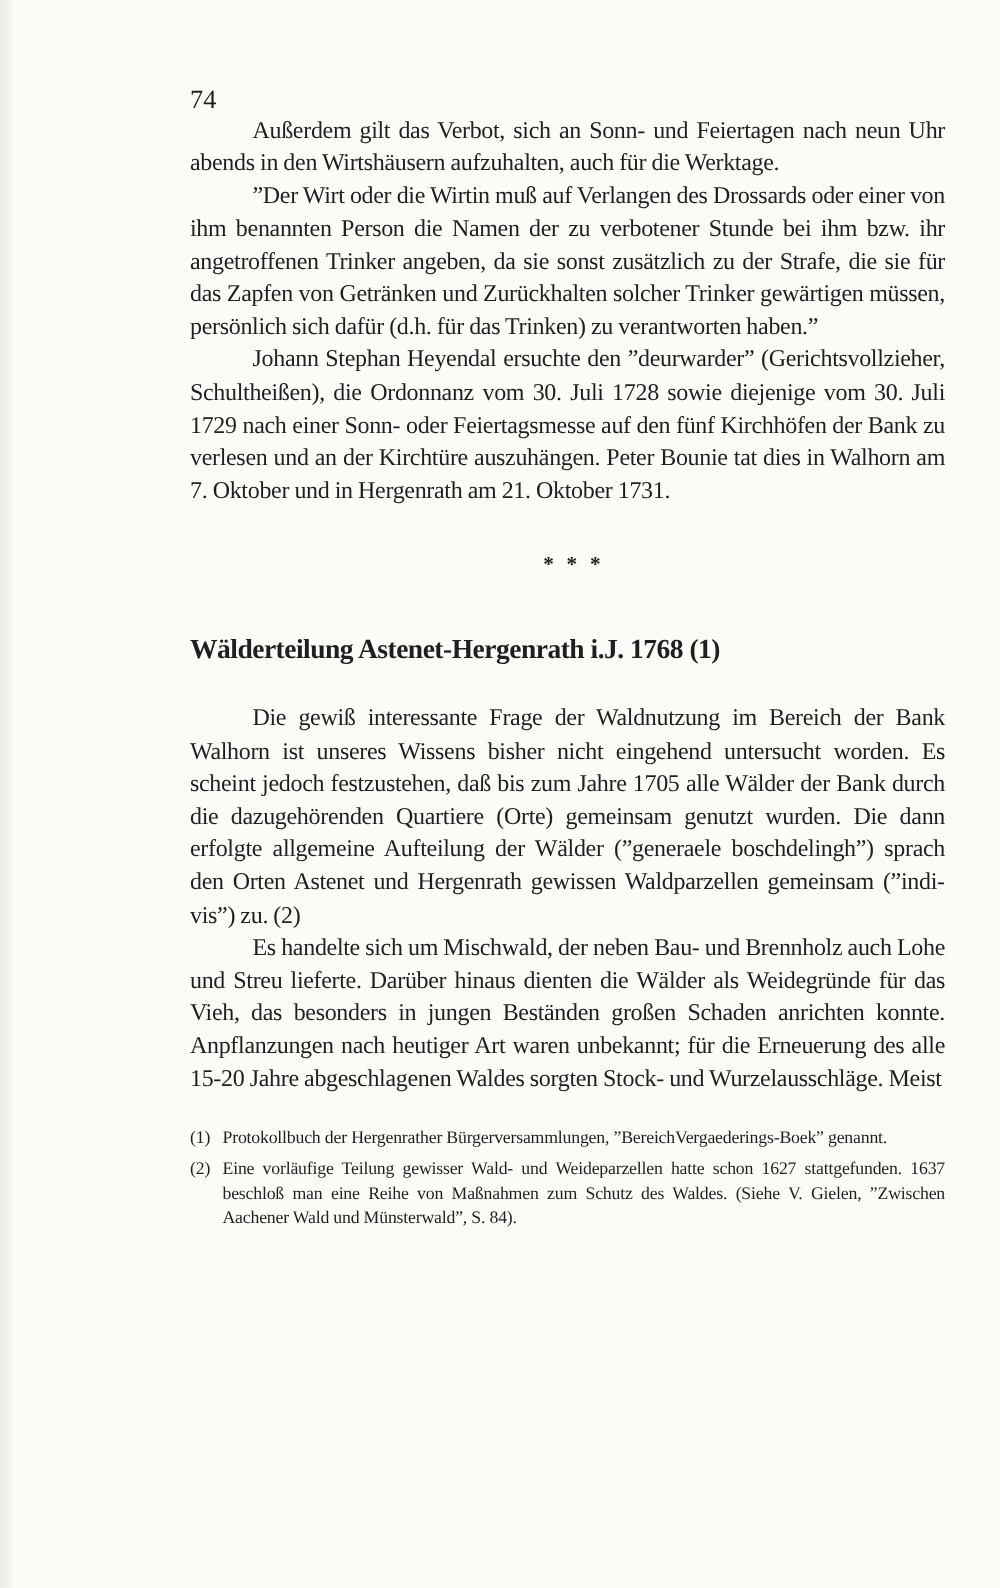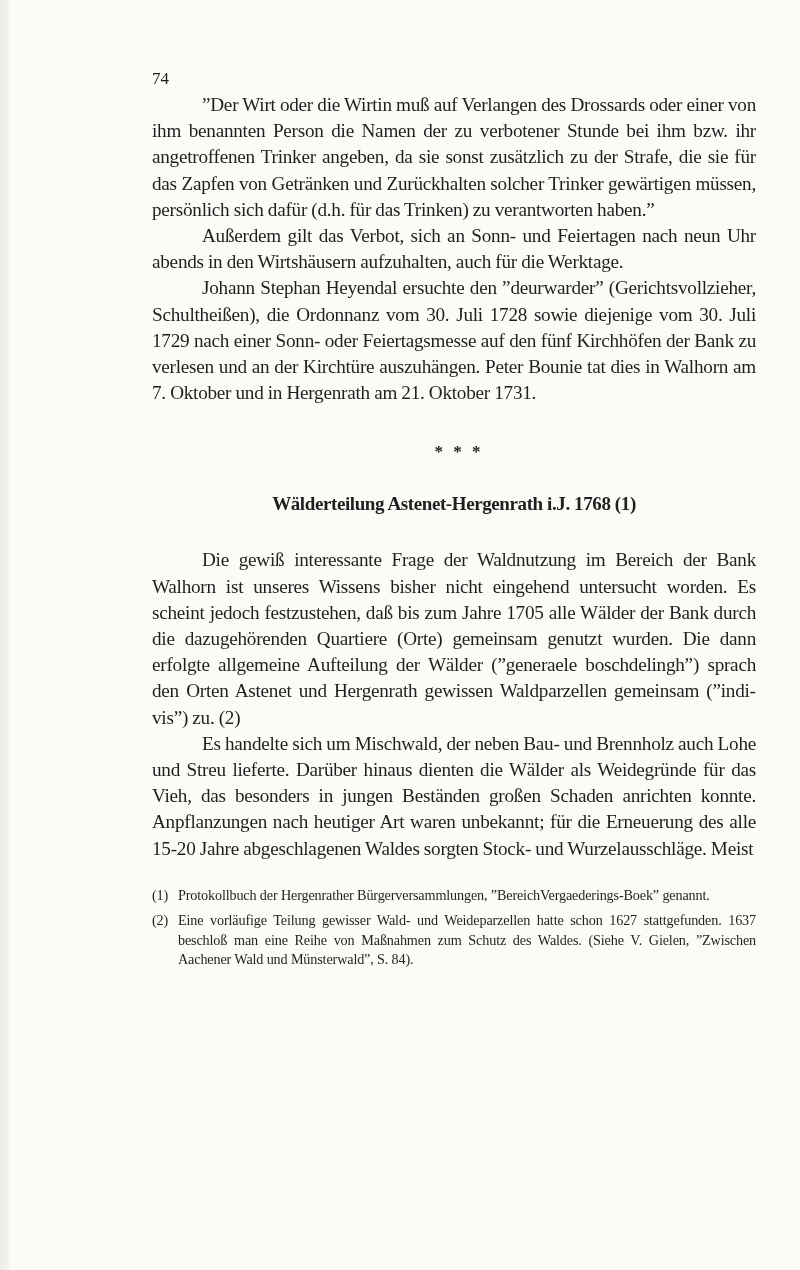--- a/index.html
+++ b/index.html
@@ -23,21 +23,21 @@
       height: 1270px;
       background: linear-gradient(to right, #ecece6, #f6f6f1);
     }
     .page {
       position: absolute;
       left: 152px;
       top: 66px;
       width: 604px;
     }
     .page-number {
-      font-size: 17px;
+      font-size: 21px;
       line-height: 26px;
       height: 26px;
       margin: 0;
     }
     .body-text p {
       margin: 0;
       font-size: 19.2px;
       line-height: 26.2px;
       text-align: justify;
       letter-spacing: -0.25px;
@@ -51,25 +51,25 @@
       text-align: center;
       font-weight: bold;
       font-size: 17px;
       letter-spacing: 3px;
       margin-top: 36px;
       height: 20px;
       line-height: 20px;
       padding-left: 10px;
     }
     .section-heading {
-      text-align: center;
+      text-align: left;
       font-weight: bold;
-      font-size: 19px;
+      font-size: 22px;
       line-height: 26px;
-      margin-top: 29px;
+      margin-top: 44px;
       margin-bottom: 14px;
       letter-spacing: -0.4px;
     }
     .section-text {
       margin-top: 30px;
     }
     .footnotes {
       margin-top: 24px;
     }
     .footnote {
@@ -89,22 +89,22 @@
   </style>
 </head>
 <body>
 
 <div class="left-edge"></div>
 
 <div class="page">
   <div class="page-number">74</div>
 
   <div class="body-text">
+    <p class="indent">Außerdem gilt das Verbot, sich an Sonn- und Feiertagen nach neun Uhr abends in den Wirtshäusern aufzuhalten, auch für die Werktage.</p>
     <p class="indent">”Der Wirt oder die Wirtin muß auf Verlangen des Drossards oder einer von ihm benannten Person die Namen der zu verbotener Stunde bei ihm bzw. ihr angetroffenen Trinker angeben, da sie sonst zusätzlich zu der Strafe, die sie für das Zapfen von Getränken und Zurückhalten solcher Trinker gewärtigen müssen, persönlich sich dafür (d.h. für das Trinken) zu verantworten haben.”</p>
-    <p class="indent">Außerdem gilt das Verbot, sich an Sonn- und Feiertagen nach neun Uhr abends in den Wirtshäusern aufzuhalten, auch für die Werktage.</p>
     <p class="indent">Johann Stephan Heyendal ersuchte den ”deurwarder” (Ge­richtsvollzieher, Schultheißen), die Ordonnanz vom 30. Juli 1728 so­wie diejenige vom 30. Juli 1729 nach einer Sonn- oder Feiertagsmes­se auf den fünf Kirchhöfen der Bank zu verlesen und an der Kirch­türe auszuhängen. Peter Bounie tat dies in Walhorn am 7. Oktober und in Hergenrath am 21. Oktober 1731.</p>
   </div>
 
   <div class="section-divider">* * *</div>
 
   <div class="section-heading">Wälderteilung Astenet-Hergenrath i.J. 1768 (1)</div>
 
   <div class="body-text section-text">
     <p class="indent">Die gewiß interessante Frage der Waldnutzung im Bereich der Bank Walhorn ist unseres Wissens bisher nicht eingehend unter­sucht worden. Es scheint jedoch festzustehen, daß bis zum Jahre 1705 alle Wälder der Bank durch die dazugehörenden Quartiere (Orte) gemeinsam genutzt wurden. Die dann erfolgte allgemeine Aufteilung der Wälder (”generaele boschdelingh”) sprach den Orten Astenet und Hergenrath gewissen Waldparzellen gemeinsam (”indi­vis”) zu. (2)</p>
     <p class="indent">Es handelte sich um Mischwald, der neben Bau- und Brenn­holz auch Lohe und Streu lieferte. Darüber hinaus dienten die Wäl­der als Weidegründe für das Vieh, das besonders in jungen Bestän­den großen Schaden anrichten konnte. Anpflanzungen nach heuti­ger Art waren unbekannt; für die Erneuerung des alle 15-20 Jahre abgeschlagenen Waldes sorgten Stock- und Wurzelausschläge. Meist</p>

